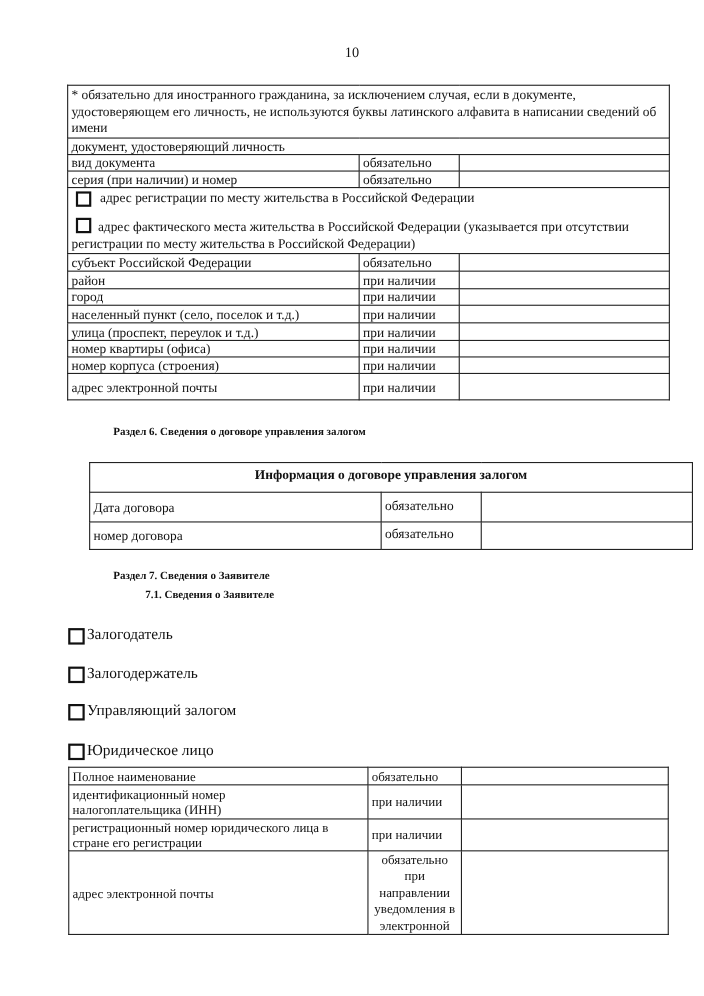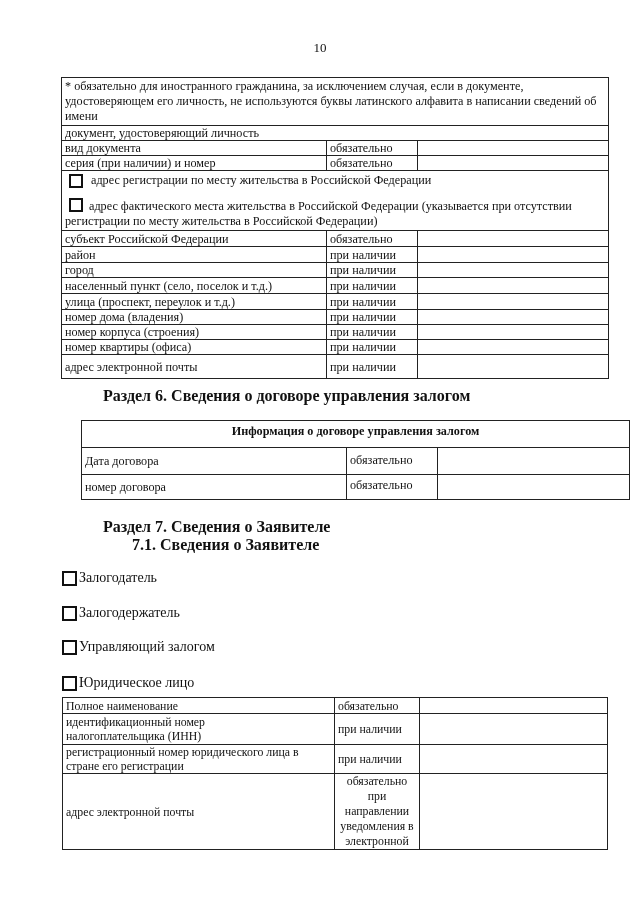--- a/index.html
+++ b/index.html
@@ -22,21 +22,21 @@
   }
   table.form td.wrap { white-space: normal; }
   td.center { text-align: center; }
   .cb {
     display: inline-block; width: 14px; height: 14px;
     border: 2px solid #111; box-sizing: border-box;
     vertical-align: middle; background: #fff;
   }
   .cb-row { display: flex; align-items: center; }
   .heading {
-    position: absolute; font-weight: bold; font-size: 16px; left: 103px;
+    position: absolute; font-weight: bold; font-size: 10px; left: 103px;
   }
   .role {
     position: absolute; left: 62px; display: flex; align-items: center;
     font-size: 14px;
   }
   .role .cb { width: 15px; height: 15px; margin-right: 2px; }
 </style>
 </head>
 <body>
 
@@ -95,31 +95,26 @@
     <td>населенный пункт (село, поселок и т.д.)</td>
     <td>при наличии</td>
     <td></td>
   </tr>
   <tr style="height:16px">
     <td>улица (проспект, переулок и т.д.)</td>
     <td>при наличии</td>
     <td></td>
   </tr>
   <tr style="height:15px">
-    <td>номер дома (владения)</td>
+    <td>номер квартиры (офиса)</td>
     <td>при наличии</td>
     <td></td>
   </tr>
   <tr style="height:15px">
     <td>номер корпуса (строения)</td>
-    <td>при наличии</td>
-    <td></td>
-  </tr>
-  <tr style="height:15px">
-    <td>номер квартиры (офиса)</td>
     <td>при наличии</td>
     <td></td>
   </tr>
   <tr style="height:24px">
     <td>адрес электронной почты</td>
     <td>при наличии</td>
     <td></td>
   </tr>
 </tbody>
   </table>

